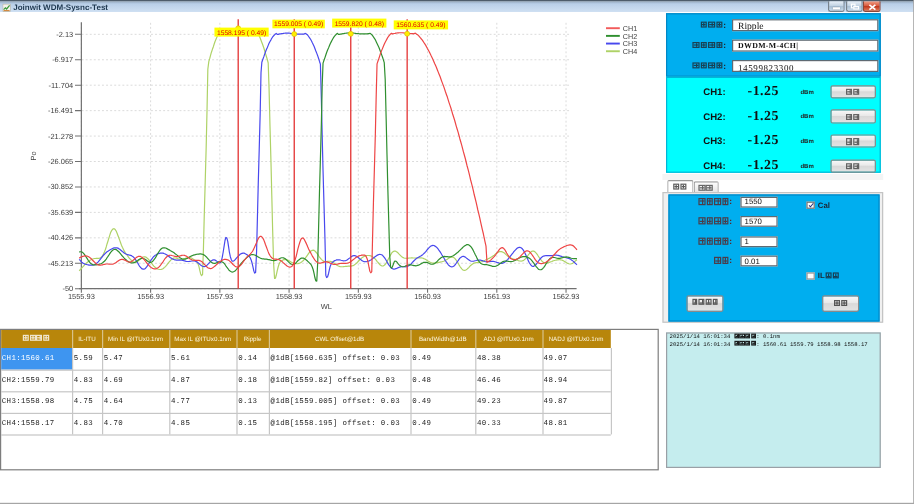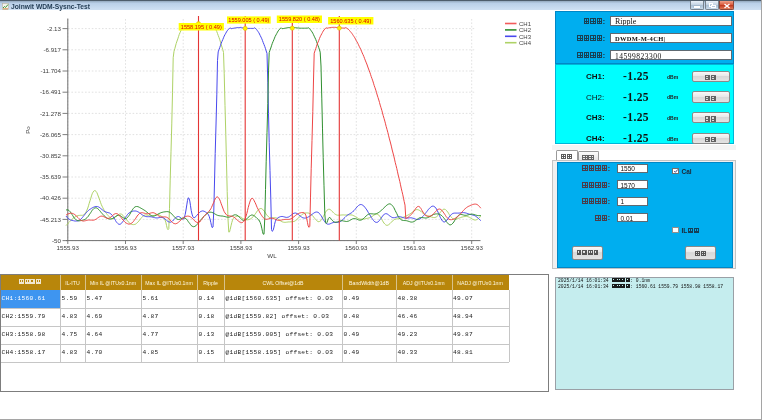--- a/index.html
+++ b/index.html
@@ -98,21 +98,21 @@
 <div style="position:absolute;font-size:7px;font-weight:bold;color:#20262e;text-align:right;width:48px;left:557px;top:34.5px"><i class="zh"></i><i class="zh"></i><i class="zh"></i><i class="zh"></i>:</div>
 <div style="position:absolute;font-size:7px;font-weight:bold;color:#20262e;text-align:right;width:48px;left:557px;top:51.5px"><i class="zh"></i><i class="zh"></i><i class="zh"></i><i class="zh"></i>:</div>
 <div class="tb" style="left:610px;top:15.8px;width:122px;height:10.5px;font-size:8px;padding:1.5px 0 0 4px">Ripple</div>
 <div class="tb" style="left:610px;top:33px;width:122px;height:10px;font-size:6.5px;font-weight:bold;padding:2px 0 0 4px;letter-spacing:.3px">DWDM-M-4CH|</div>
 <div class="tb" style="left:610px;top:50px;width:122px;height:10px;font-size:7.5px;padding:1.5px 0 0 4px;letter-spacing:.5px">14599823300</div>
 <div class="abs" style="left:555px;top:64px;width:178.5px;height:80px;background:#00feff;border:1px solid #00b6d8"></div>
 <div class="abs" style="left:586px;top:72.0px;font-size:8px;font-weight:bold;color:#111">CH1:</div>
 <div class="abs" style="left:616px;top:70.0px;width:40px;text-align:center;font-size:11.5px;letter-spacing:.4px;font-weight:bold;color:#111;font-family:'Liberation Serif',serif">-1.25</div>
 <div class="abs" style="left:667px;top:73.5px;font-size:5px;font-weight:bold;color:#222">dBm</div>
 <div class="btn" style="left:692px;top:70.5px;width:37.5px;height:11.5px;font-size:6.5px;line-height:11px;color:#444"><i class="zh"></i><i class="zh"></i></div>
-<div class="abs" style="left:586px;top:92.7px;font-size:8px;font-weight:normal;color:#111">CH2:</div>
+<div class="abs" style="left:586px;top:92.7px;font-size:8px;font-weight:bold;color:#111">CH2:</div>
 <div class="abs" style="left:616px;top:90.7px;width:40px;text-align:center;font-size:11.5px;letter-spacing:.4px;font-weight:bold;color:#111;font-family:'Liberation Serif',serif">-1.25</div>
 <div class="abs" style="left:667px;top:94.2px;font-size:5px;font-weight:bold;color:#222">dBm</div>
 <div class="btn" style="left:692px;top:91.2px;width:37.5px;height:11.5px;font-size:6.5px;line-height:11px;color:#444"><i class="zh"></i><i class="zh"></i></div>
 <div class="abs" style="left:586px;top:113.4px;font-size:8px;font-weight:bold;color:#111">CH3:</div>
 <div class="abs" style="left:616px;top:111.4px;width:40px;text-align:center;font-size:11.5px;letter-spacing:.4px;font-weight:bold;color:#111;font-family:'Liberation Serif',serif">-1.25</div>
 <div class="abs" style="left:667px;top:114.9px;font-size:5px;font-weight:bold;color:#222">dBm</div>
 <div class="btn" style="left:692px;top:111.9px;width:37.5px;height:11.5px;font-size:6.5px;line-height:11px;color:#444"><i class="zh"></i><i class="zh"></i></div>
 <div class="abs" style="left:586px;top:134.1px;font-size:8px;font-weight:bold;color:#111">CH4:</div>
 <div class="abs" style="left:616px;top:132.1px;width:40px;text-align:center;font-size:11.5px;letter-spacing:.4px;font-weight:bold;color:#111;font-family:'Liberation Serif',serif">-1.25</div>
 <div class="abs" style="left:667px;top:135.6px;font-size:5px;font-weight:bold;color:#222">dBm</div>

